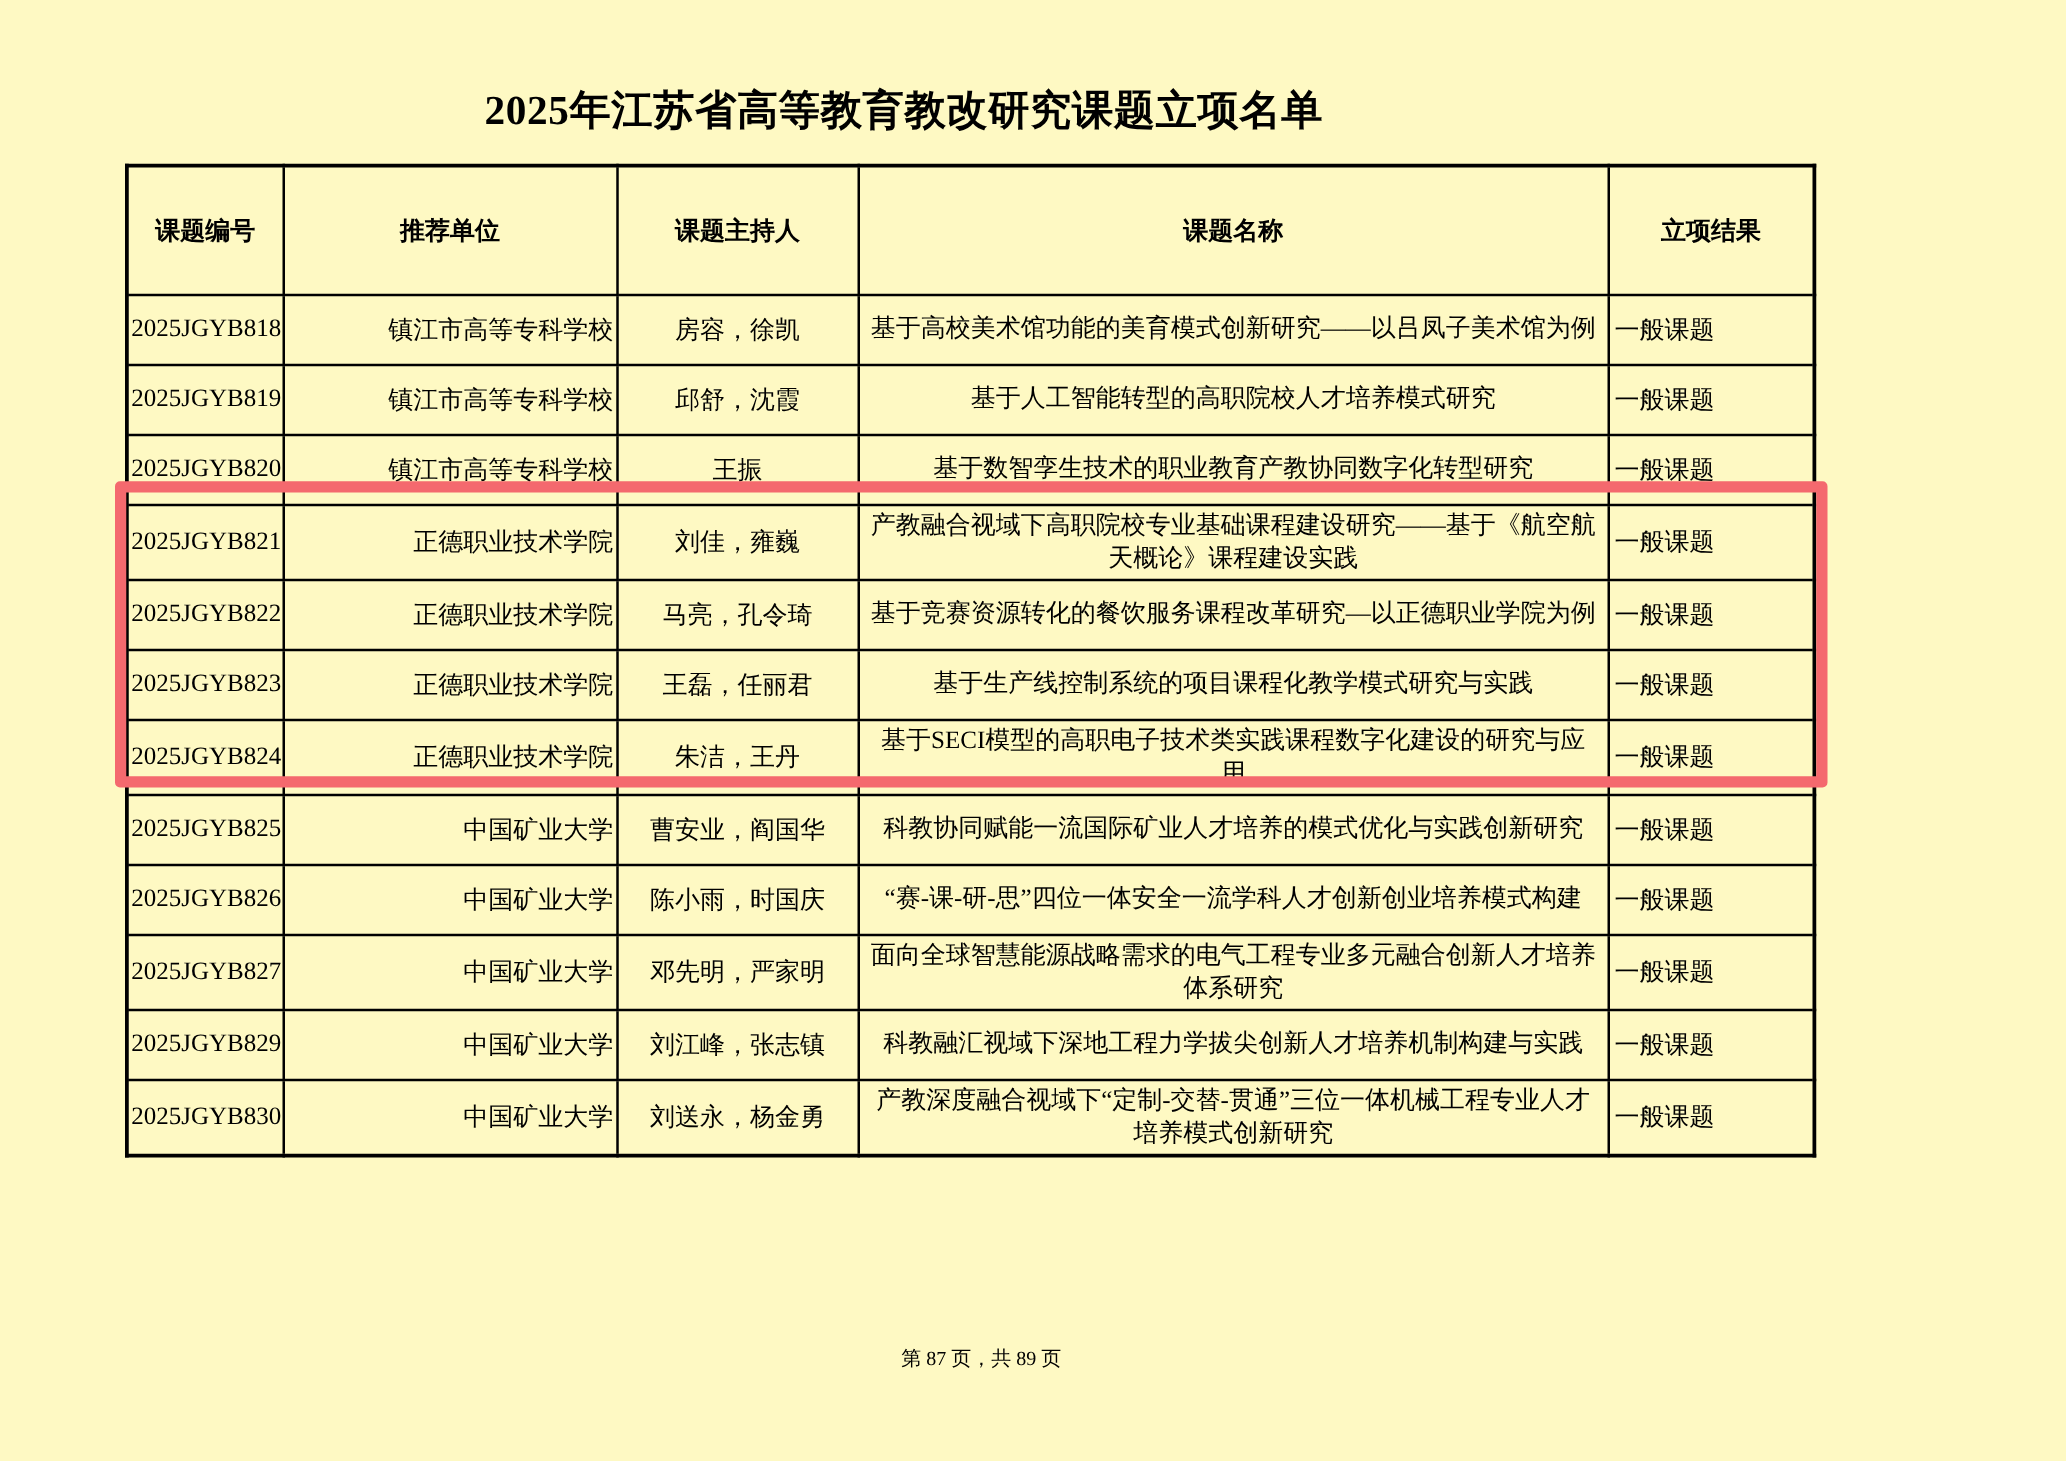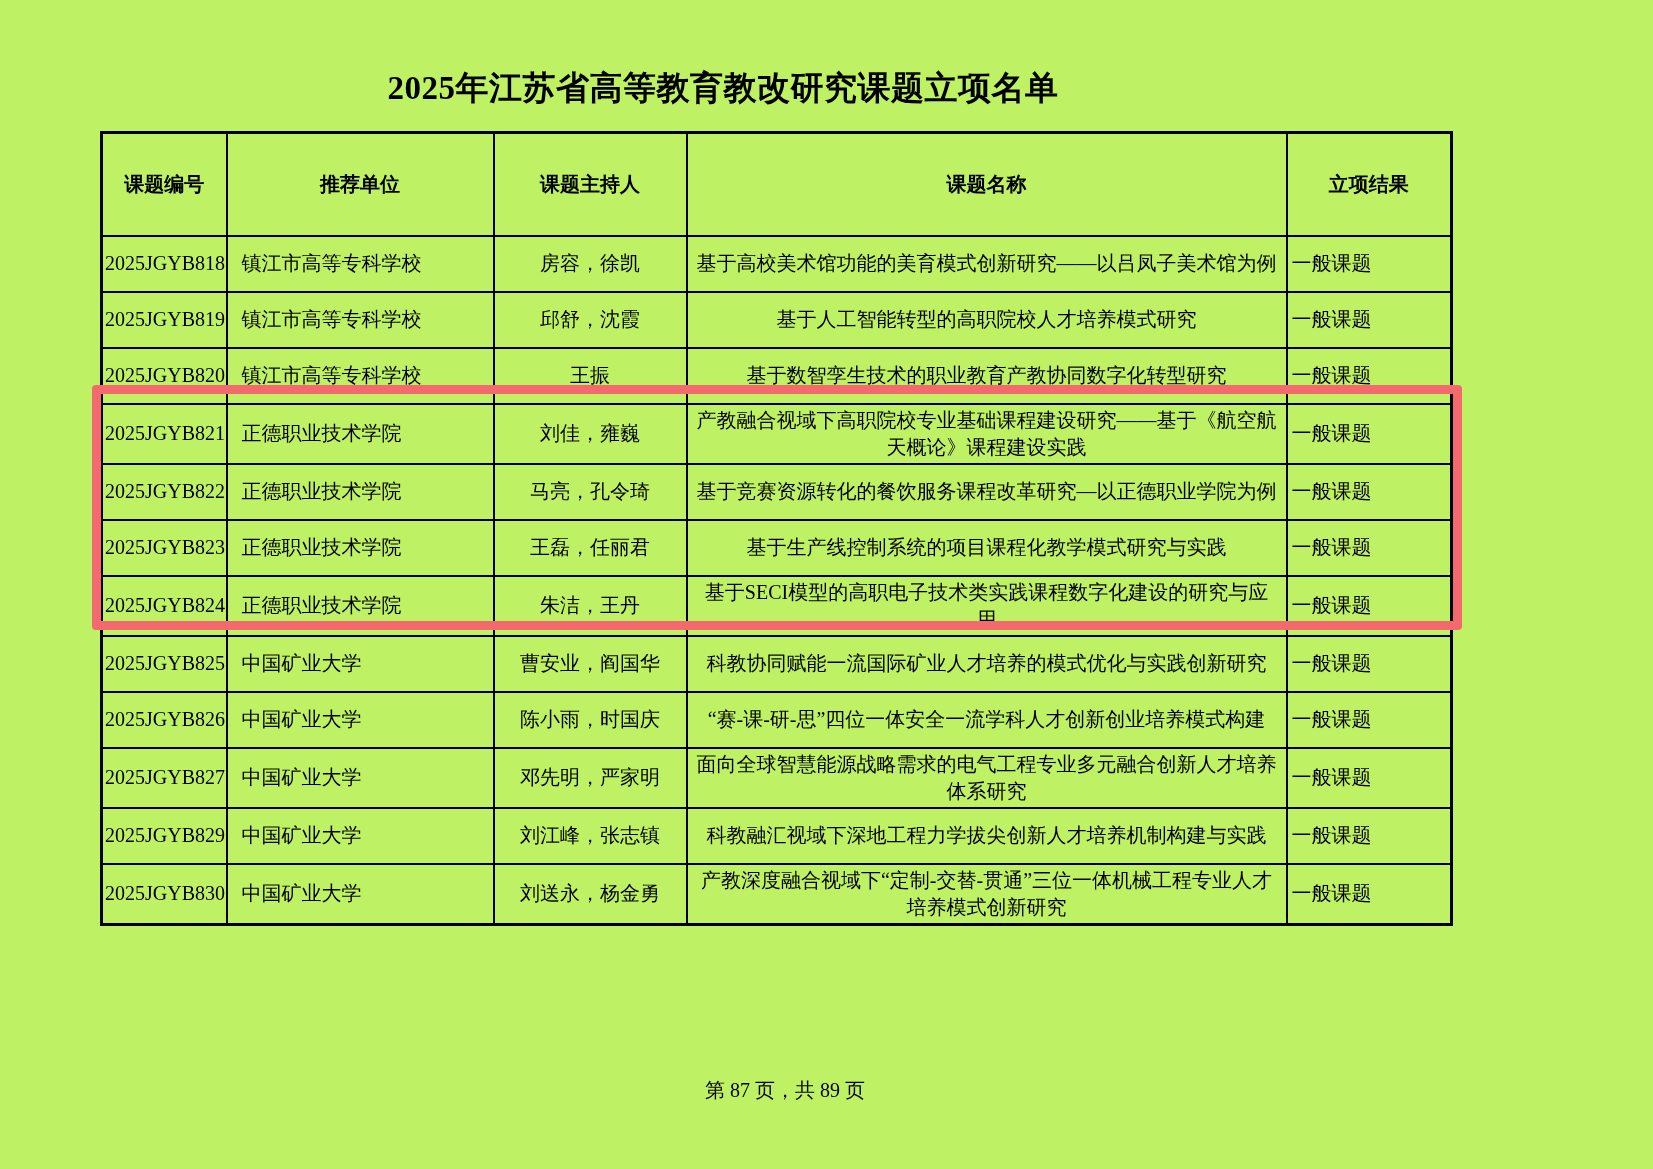--- a/index.html
+++ b/index.html
@@ -3,21 +3,21 @@
 <meta charset="utf-8">
 <style>
   * { margin: 0; padding: 0; box-sizing: border-box; }
   html, body { background: #ffffff; }
   body { font-family: "Liberation Serif", "DejaVu Serif", serif; color: #000; }
 
   .page {
     position: relative;
     width: 1653px;
     height: 1169px;
-    background: #bef264;
+    background: #fef9c3;
     overflow: hidden;
   }
 
   .doc-title {
     position: absolute;
     top: 66px;
     left: 0;
     width: 1446px;
     text-align: center;
     font-size: 33px;
@@ -49,40 +49,40 @@
     padding: 2px 4px;
   }
 
   col.c-id     { width: 125px; }
   col.c-unit   { width: 267px; }
   col.c-leader { width: 193px; }
   col.c-name   { width: 600px; }
   col.c-result { width: 165px; }
 
   td.c-id     { text-align: center; padding: 2px 2px; margin-left: 44px; }
-  td.c-unit   { text-align: left; padding: 2px 14px; }
+  td.c-unit   { text-align: right; padding: 2px 2px; }
   td.c-leader { text-align: center; padding: 2px 4px; }
   td.c-name   { text-align: center; padding: 2px 8px; line-height: 27px; }
   td.c-result { text-align: left; padding: 2px 4px; }
 
   .highlight-box {
     position: absolute;
     border: 9px solid #f4696e;
     border-radius: 4px;
     pointer-events: none;
     background: transparent;
   }
 
   .doc-footer {
     position: absolute;
     top: 1077px;
     left: 0;
     width: 1570px;
     text-align: center;
-    font-size: 20px;
+    font-size: 16px;
   }
 </style>
 </head>
 <body>
 
 <div class="page">
 
   <h1 class="doc-title">2025年江苏省高等教育教改研究课题立项名单</h1>
 
   <table class="grid">

